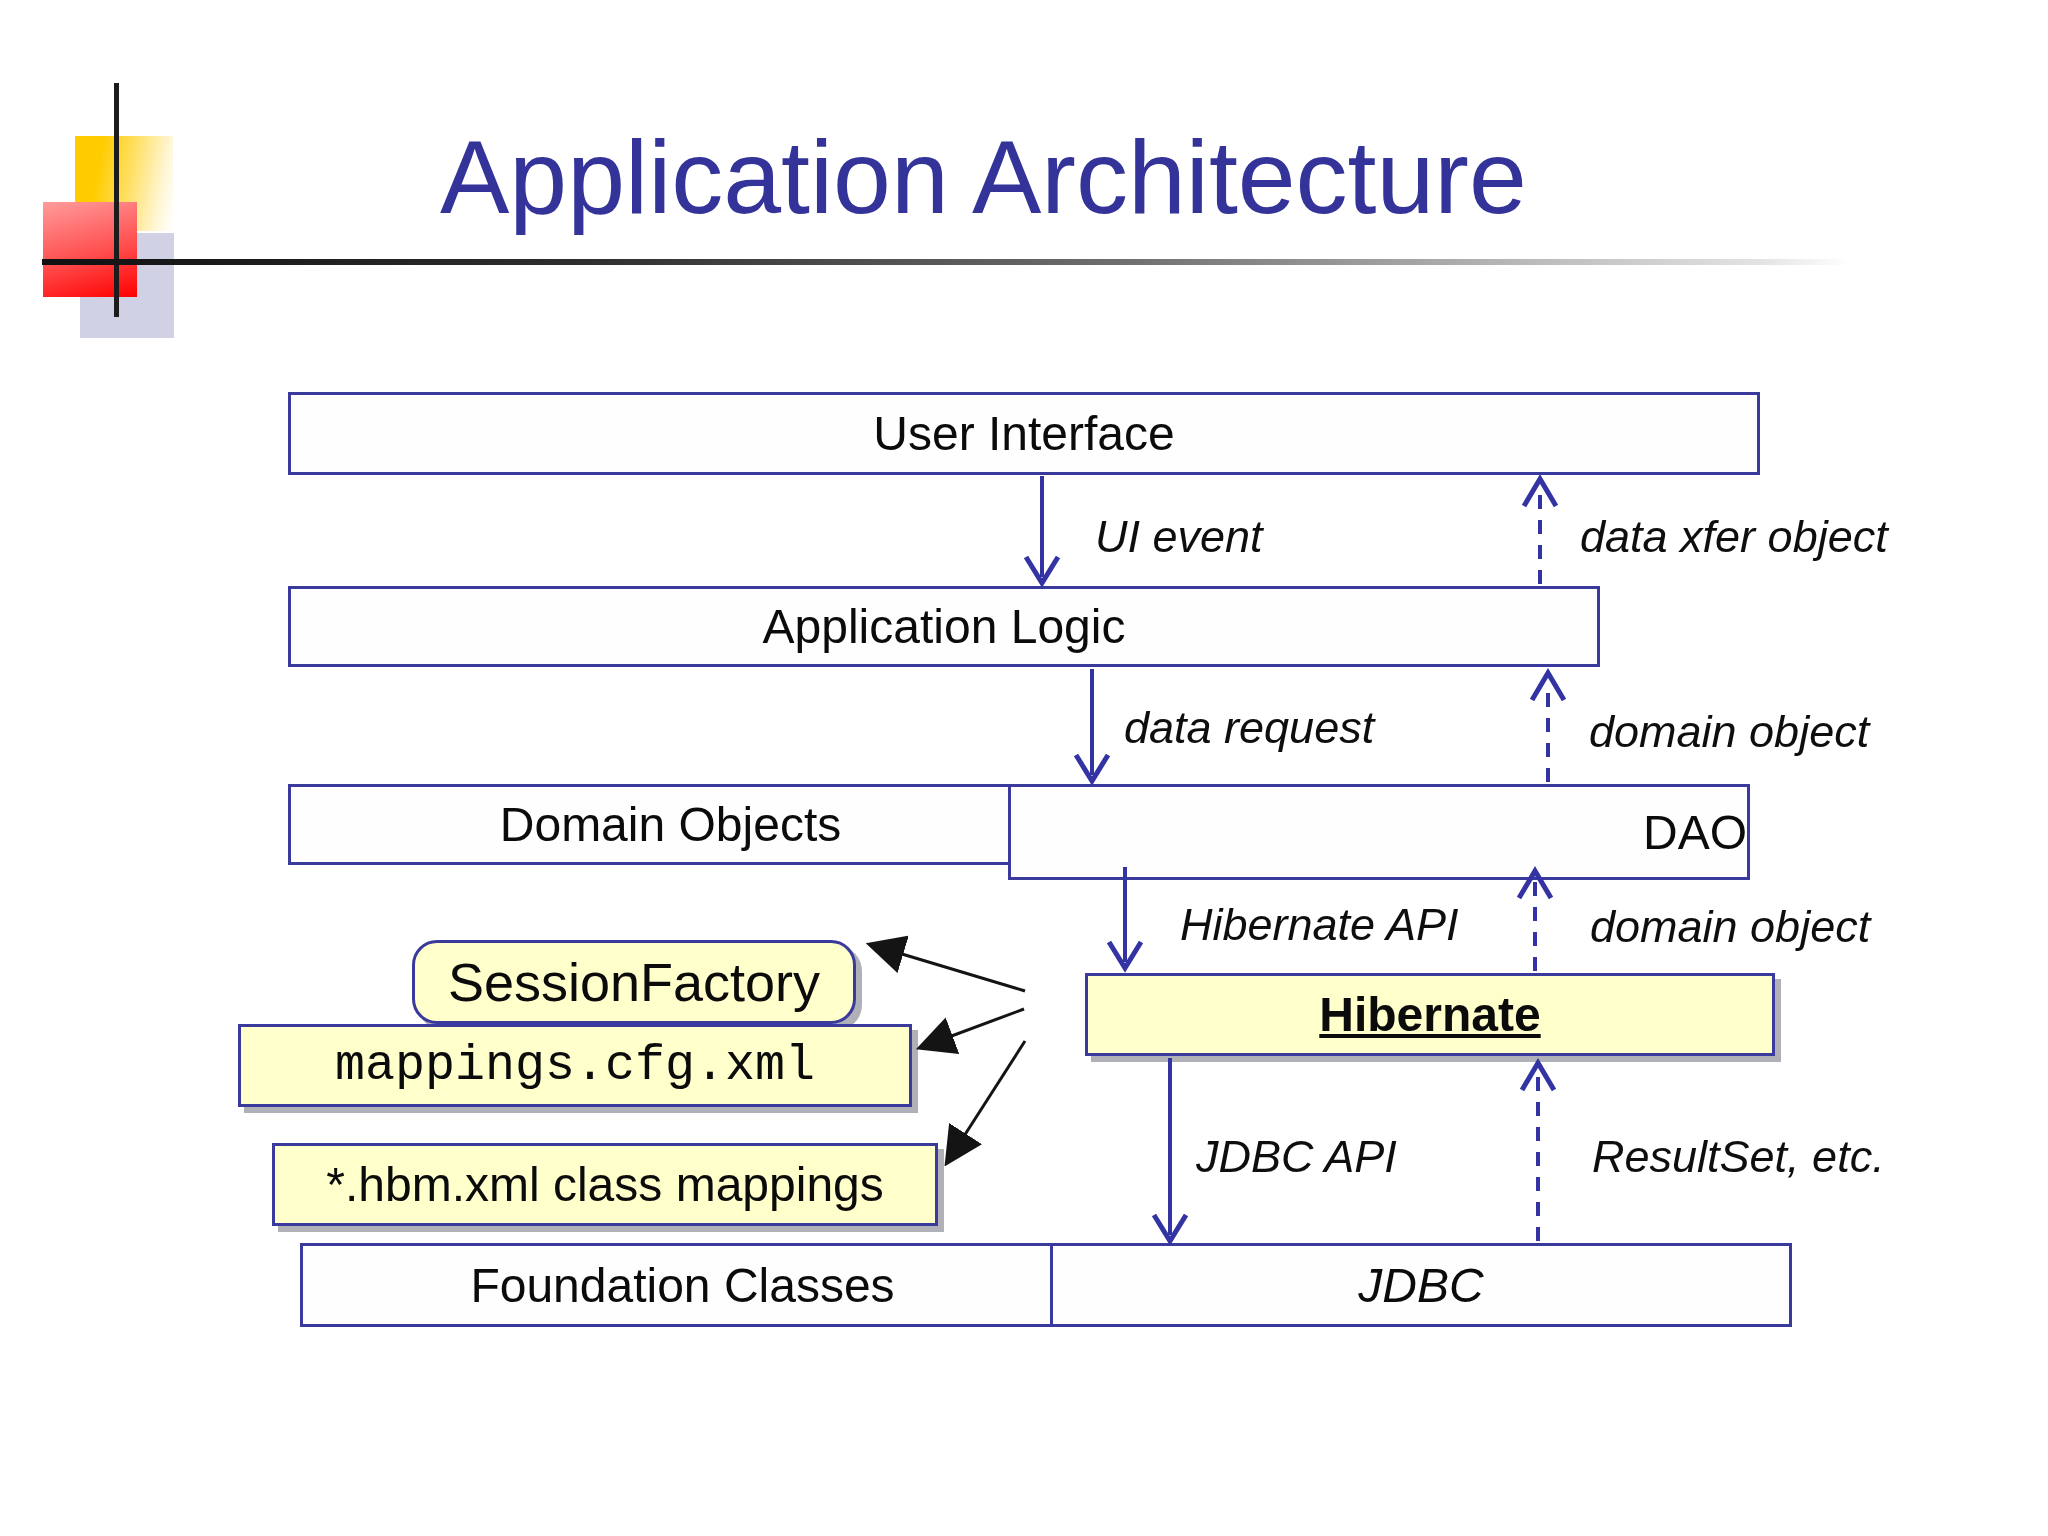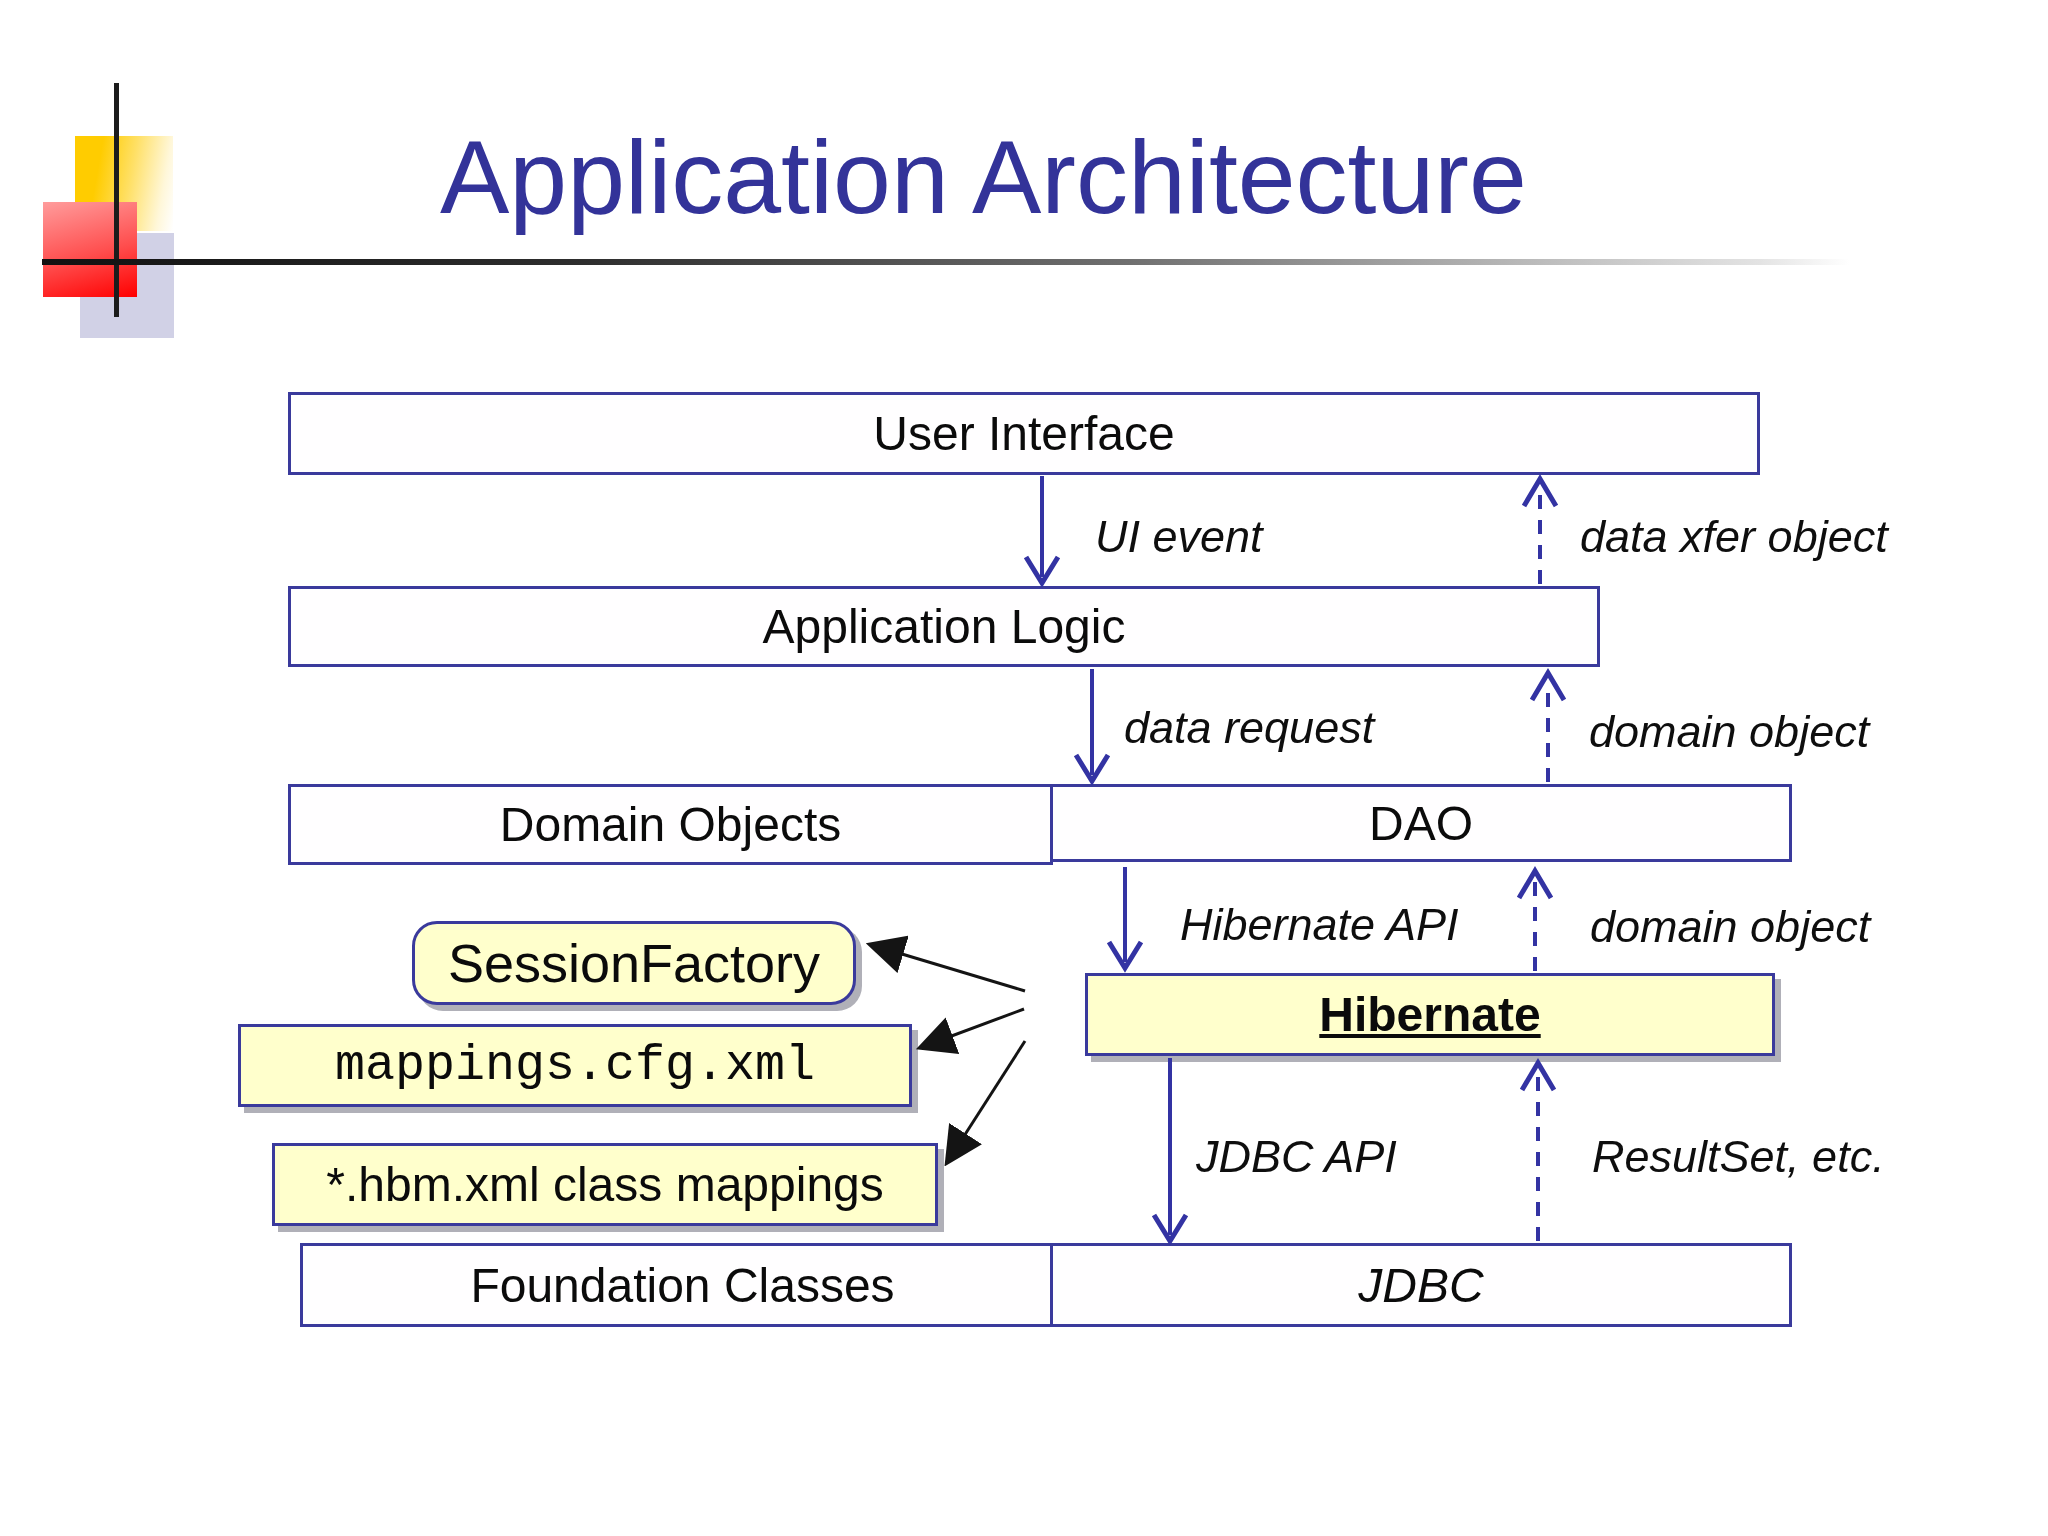--- a/index.html
+++ b/index.html
@@ -50,25 +50,25 @@
     box-sizing:border-box;
     white-space:nowrap;
   }
   .yellow{
     background:#ffffcc;
     box-shadow:6px 6px 0 #b0b0b8;
   }
   #box-user-interface      {left:288px;top:392px;width:1472px;height:83px;}
   #box-application-logic   {left:288px;top:586px;width:1312px;height:81px;}
   #box-domain-objects      {left:288px;top:784px;width:765px;height:81px;}
-  #box-dao                 {left:1050px;top:784px;width:742px;height:78px;}
+  #box-dao                 {left:1008px;top:784px;width:742px;height:96px;justify-content:flex-end;}
   #box-hibernate           {left:1085px;top:973px;width:690px;height:83px;font-weight:bold;text-decoration:underline;}
   #box-foundation-classes  {left:300px;top:1243px;width:765px;height:84px;}
   #box-jdbc                {left:1050px;top:1243px;width:742px;height:84px;font-style:italic;}
-  #box-session-factory     {left:412px;top:921px;width:444px;height:84px;font-size:54px;border-radius:25px;}
+  #box-session-factory     {left:412px;top:940px;width:444px;height:84px;font-size:54px;border-radius:25px;}
   #box-hibernate-cfg       {left:238px;top:1024px;width:674px;height:83px;font-family:"Liberation Mono","DejaVu Sans Mono",monospace;font-size:50px;}
   #box-hbm-mappings        {left:272px;top:1143px;width:666px;height:83px;}
   
   .flow-label{
     position:absolute;
     font-style:italic;
     font-size:45px;line-height:52px;
     color:#0e0e0e;
     white-space:nowrap;
   }

